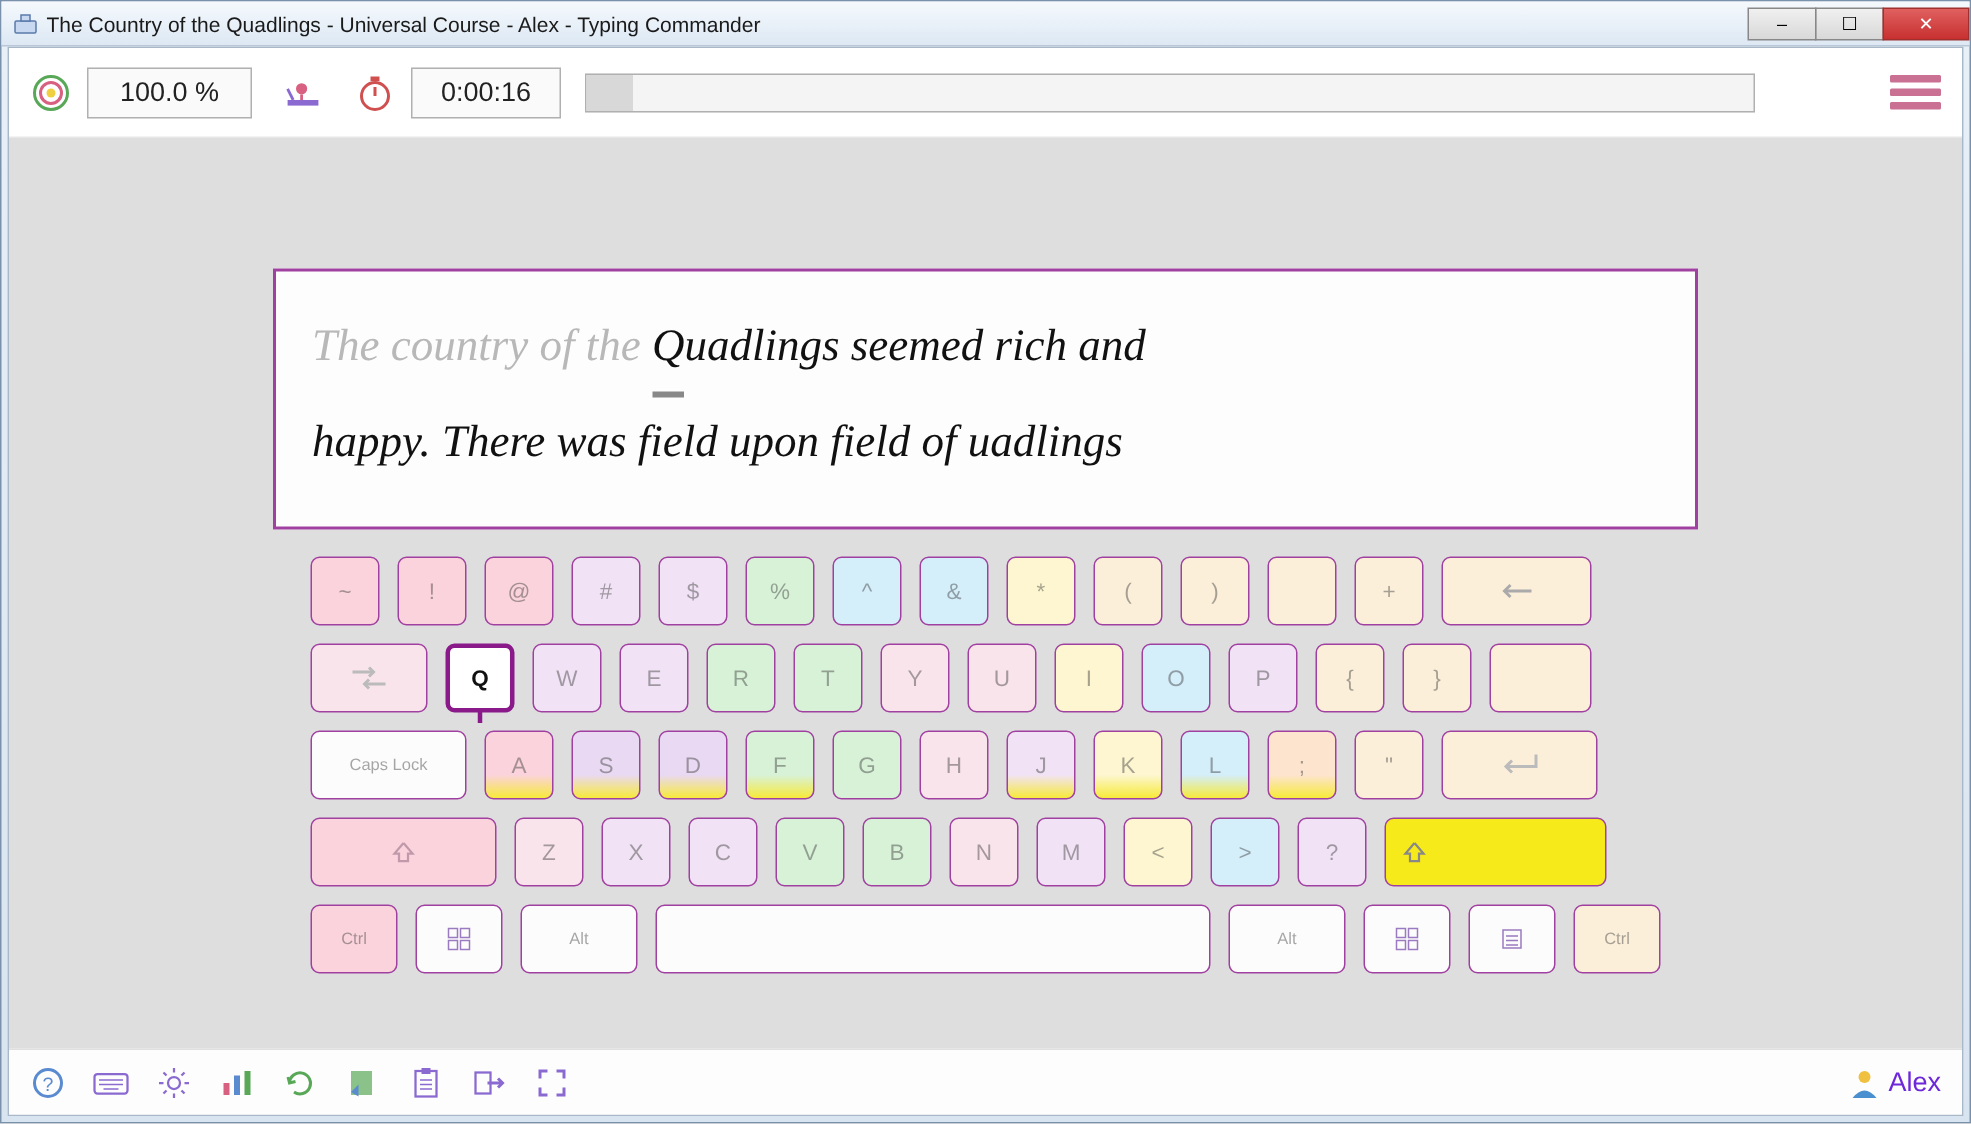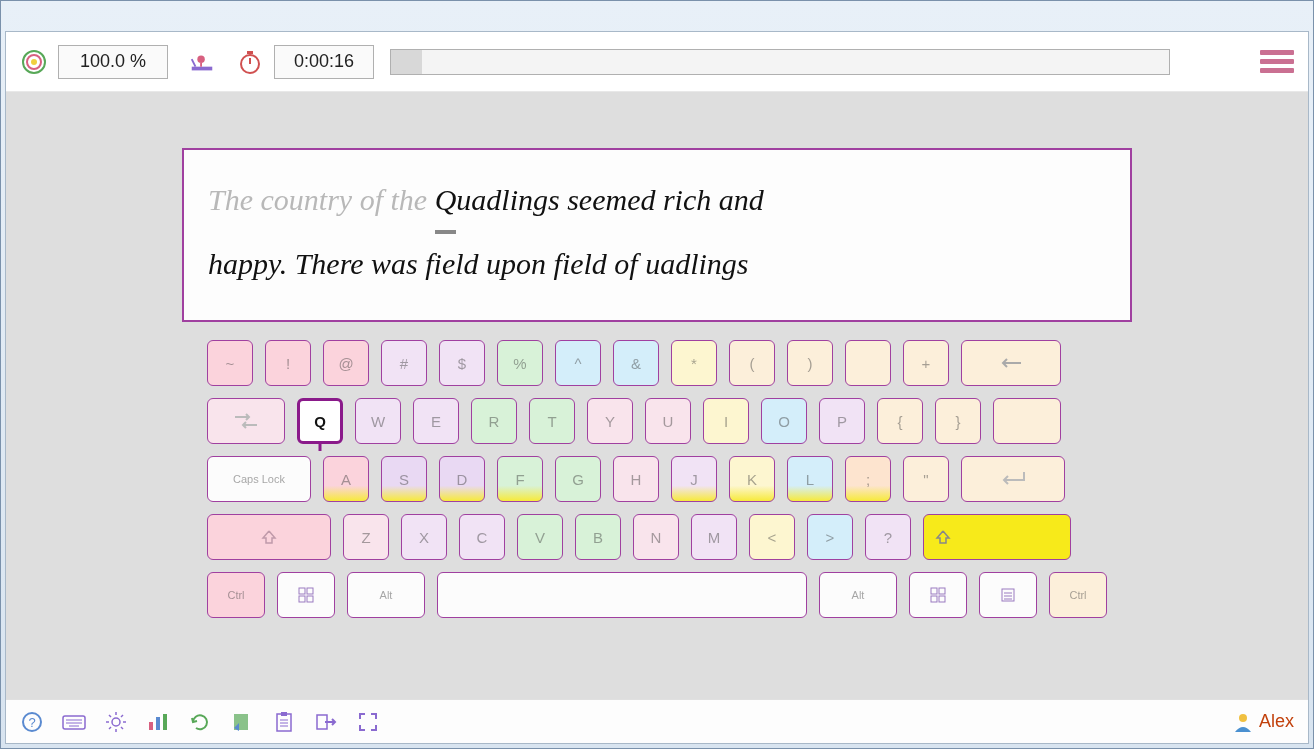--- a/index.html
+++ b/index.html
@@ -106,20 +106,21 @@
   .text-panel {
     width: 950px;
     background: #fdfdfd;
     border: 2px solid #a040a0;
     padding: 20px 24px 26px 24px;
     font-family: "Segoe Script", "Comic Sans MS", cursive;
     font-size: 30px;
     font-style: italic;
     line-height: 2.0;
     color: #111;
+    margin-top: 31px;
   }
   .text-panel .typed { color: #b8b8b8; }
   .text-panel .cursor {
     display: inline-block;
     border-bottom: 4px solid #888;
     padding-bottom: 0px;
   }
   .keyboard {
     margin-top: 18px;
     width: 900px;
@@ -196,28 +197,40 @@
     width: 24px; height: 24px;
     display:flex;align-items:center;justify-content:center;
     font-size:20px;
     color:#6a5acd;
     cursor:pointer;
   }
   .user-box {
     margin-left: auto;
     display: flex; align-items: center; gap: 6px;
     font-size: 18px;
-    color: #c2410c;
+    color: #6d28d9;
   }
 </style>
 </head>
 <body>
 
 <div class="window">
 
+  <div class="titlebar">
+    <svg class="app-icon" viewBox="0 0 16 16">
+        <rect x="1" y="6" width="14" height="8" rx="1" fill="#c8d8f0" stroke="#5a7aaa"></rect>
+        <rect x="5" y="2" width="6" height="4" fill="#c8d8f0" stroke="#5a7aaa"></rect>
+      </svg>
+    <span class="title">The Country of the Quadlings - Universal Course - Alex - Typing Commander</span>
+    <div class="win-buttons">
+      <div class="win-btn">–</div>
+      <div class="win-btn">☐</div>
+      <div class="win-btn close">✕</div>
+    </div>
+  </div>
 
   <div class="client">
 
     <div class="stats-bar">
       <div class="stat-icon">
         <svg width="26" height="26" viewBox="0 0 26 26">
             <circle cx="13" cy="13" r="11" fill="none" stroke="#58a858" stroke-width="2"></circle>
             <circle cx="13" cy="13" r="7" fill="none" stroke="#d86080" stroke-width="2"></circle>
             <circle cx="13" cy="13" r="3" fill="#f0d040"></circle>
           </svg>

